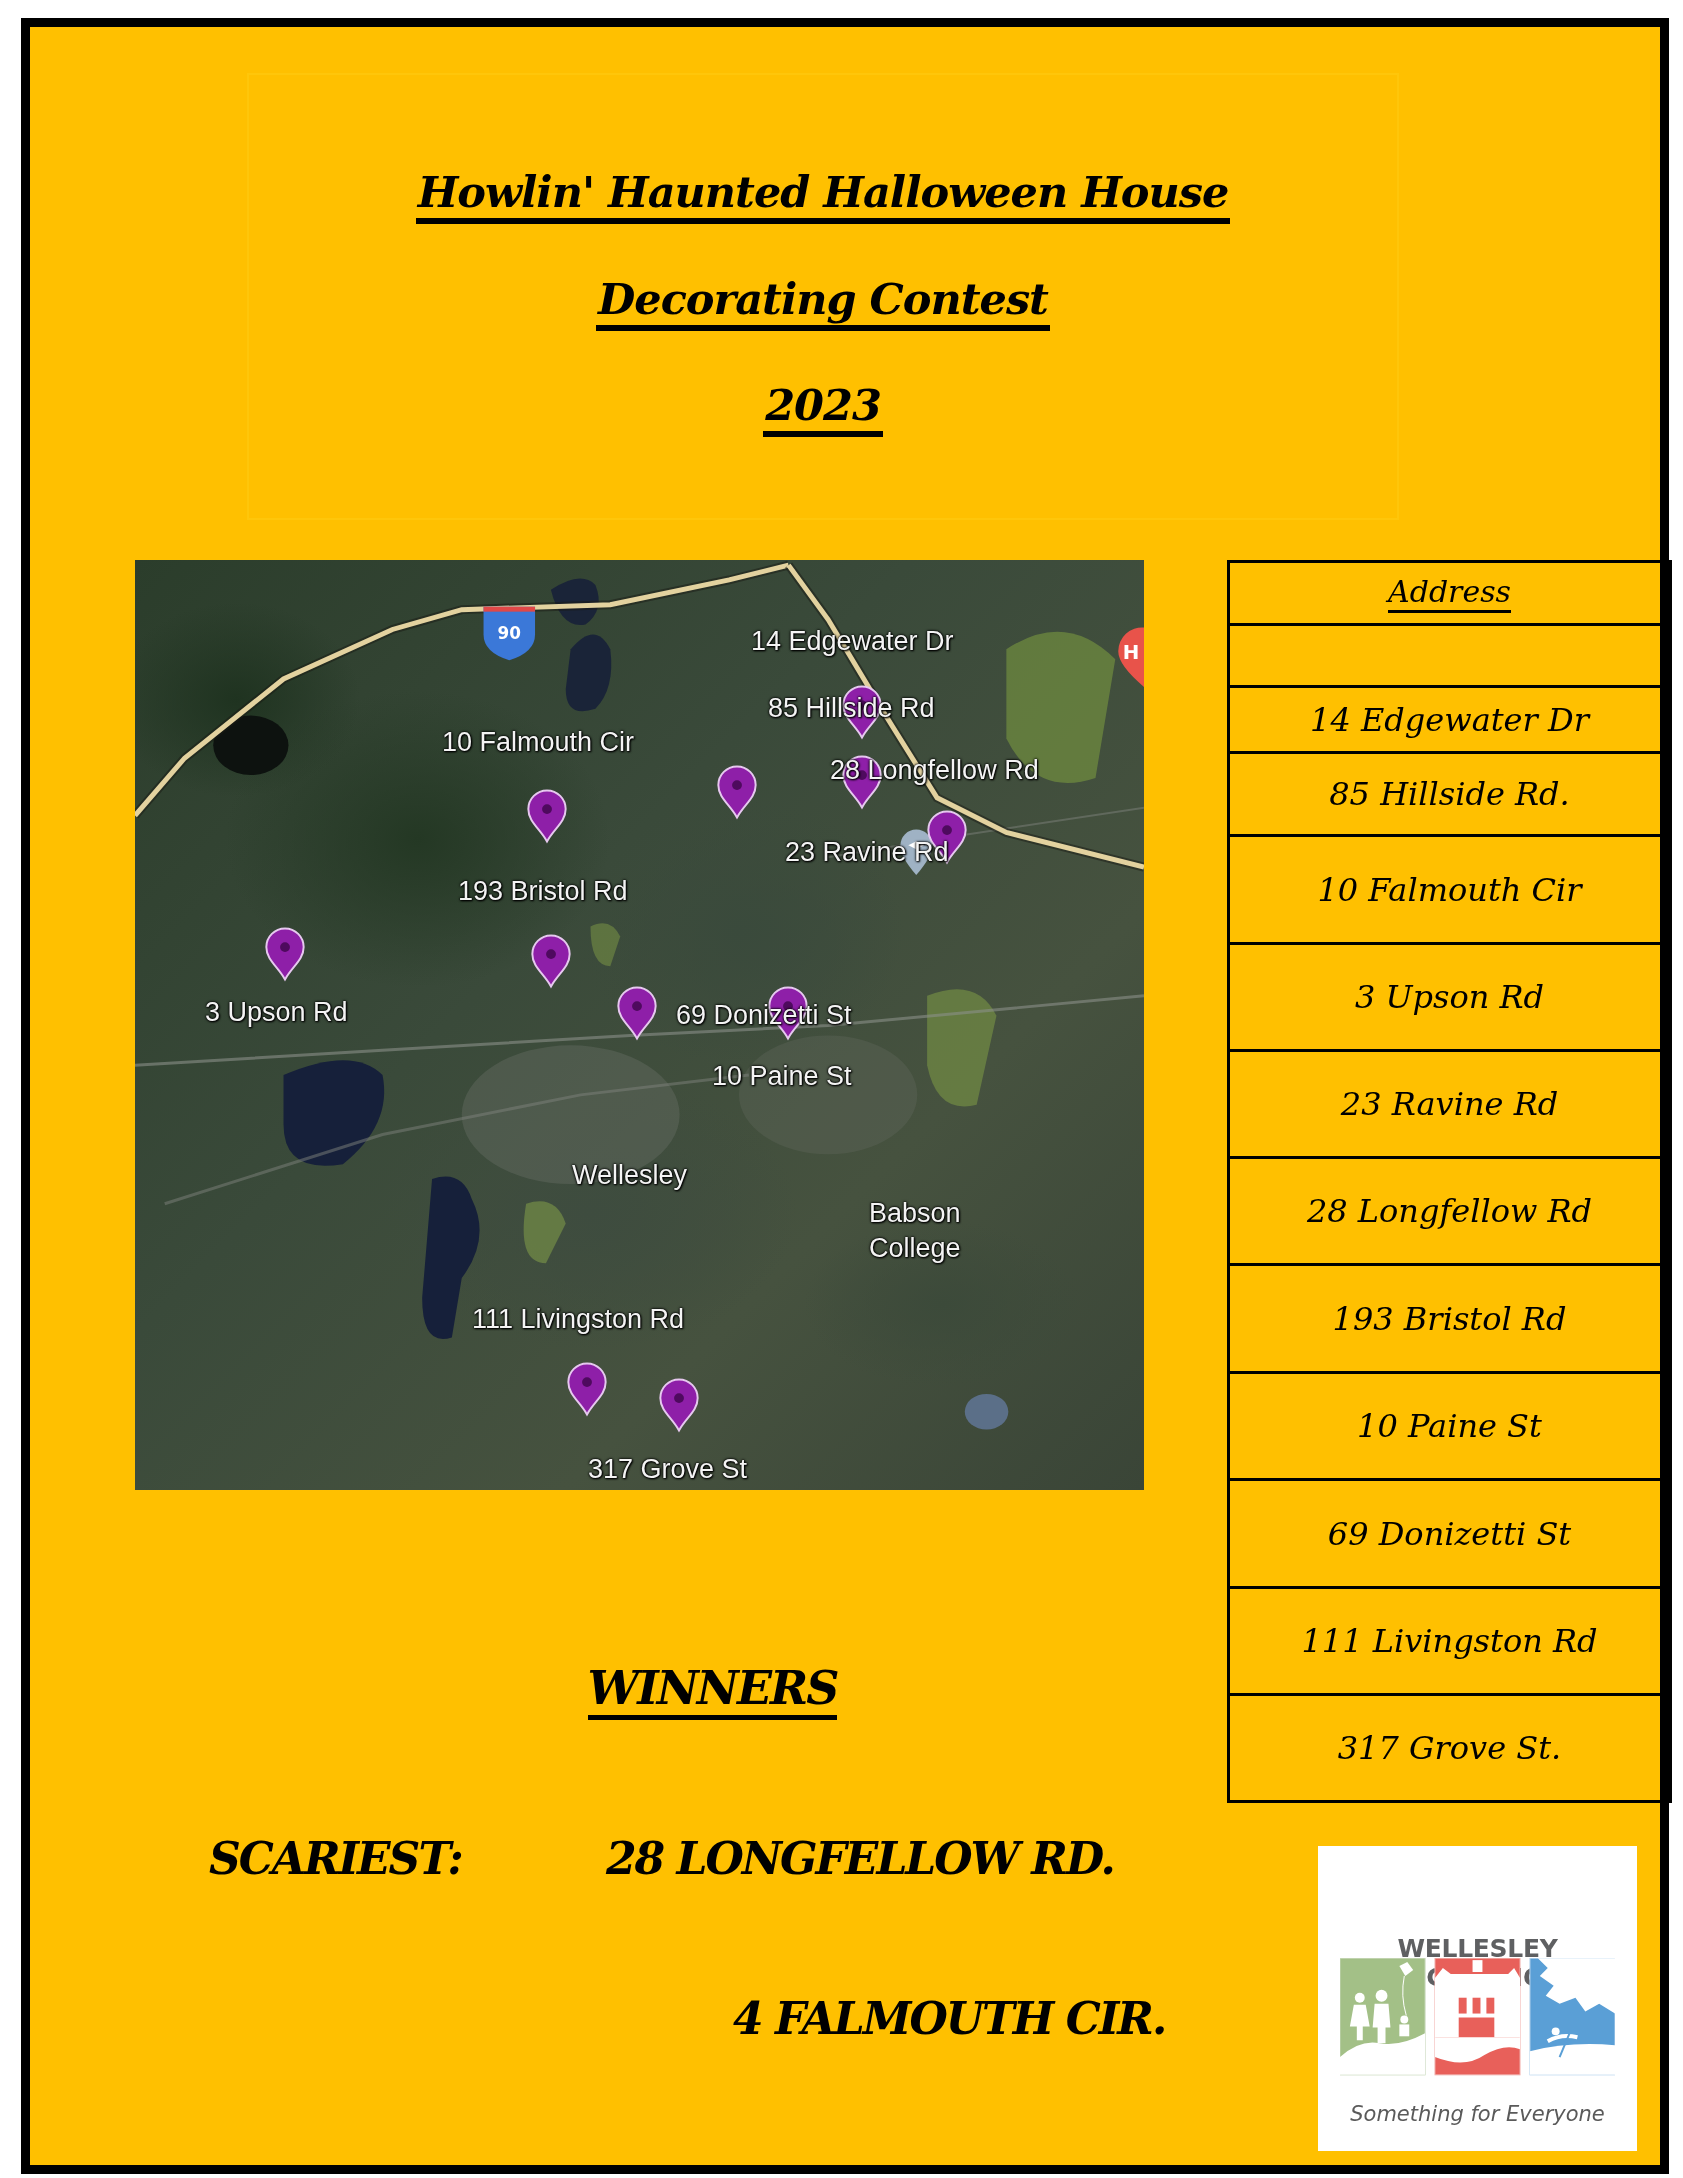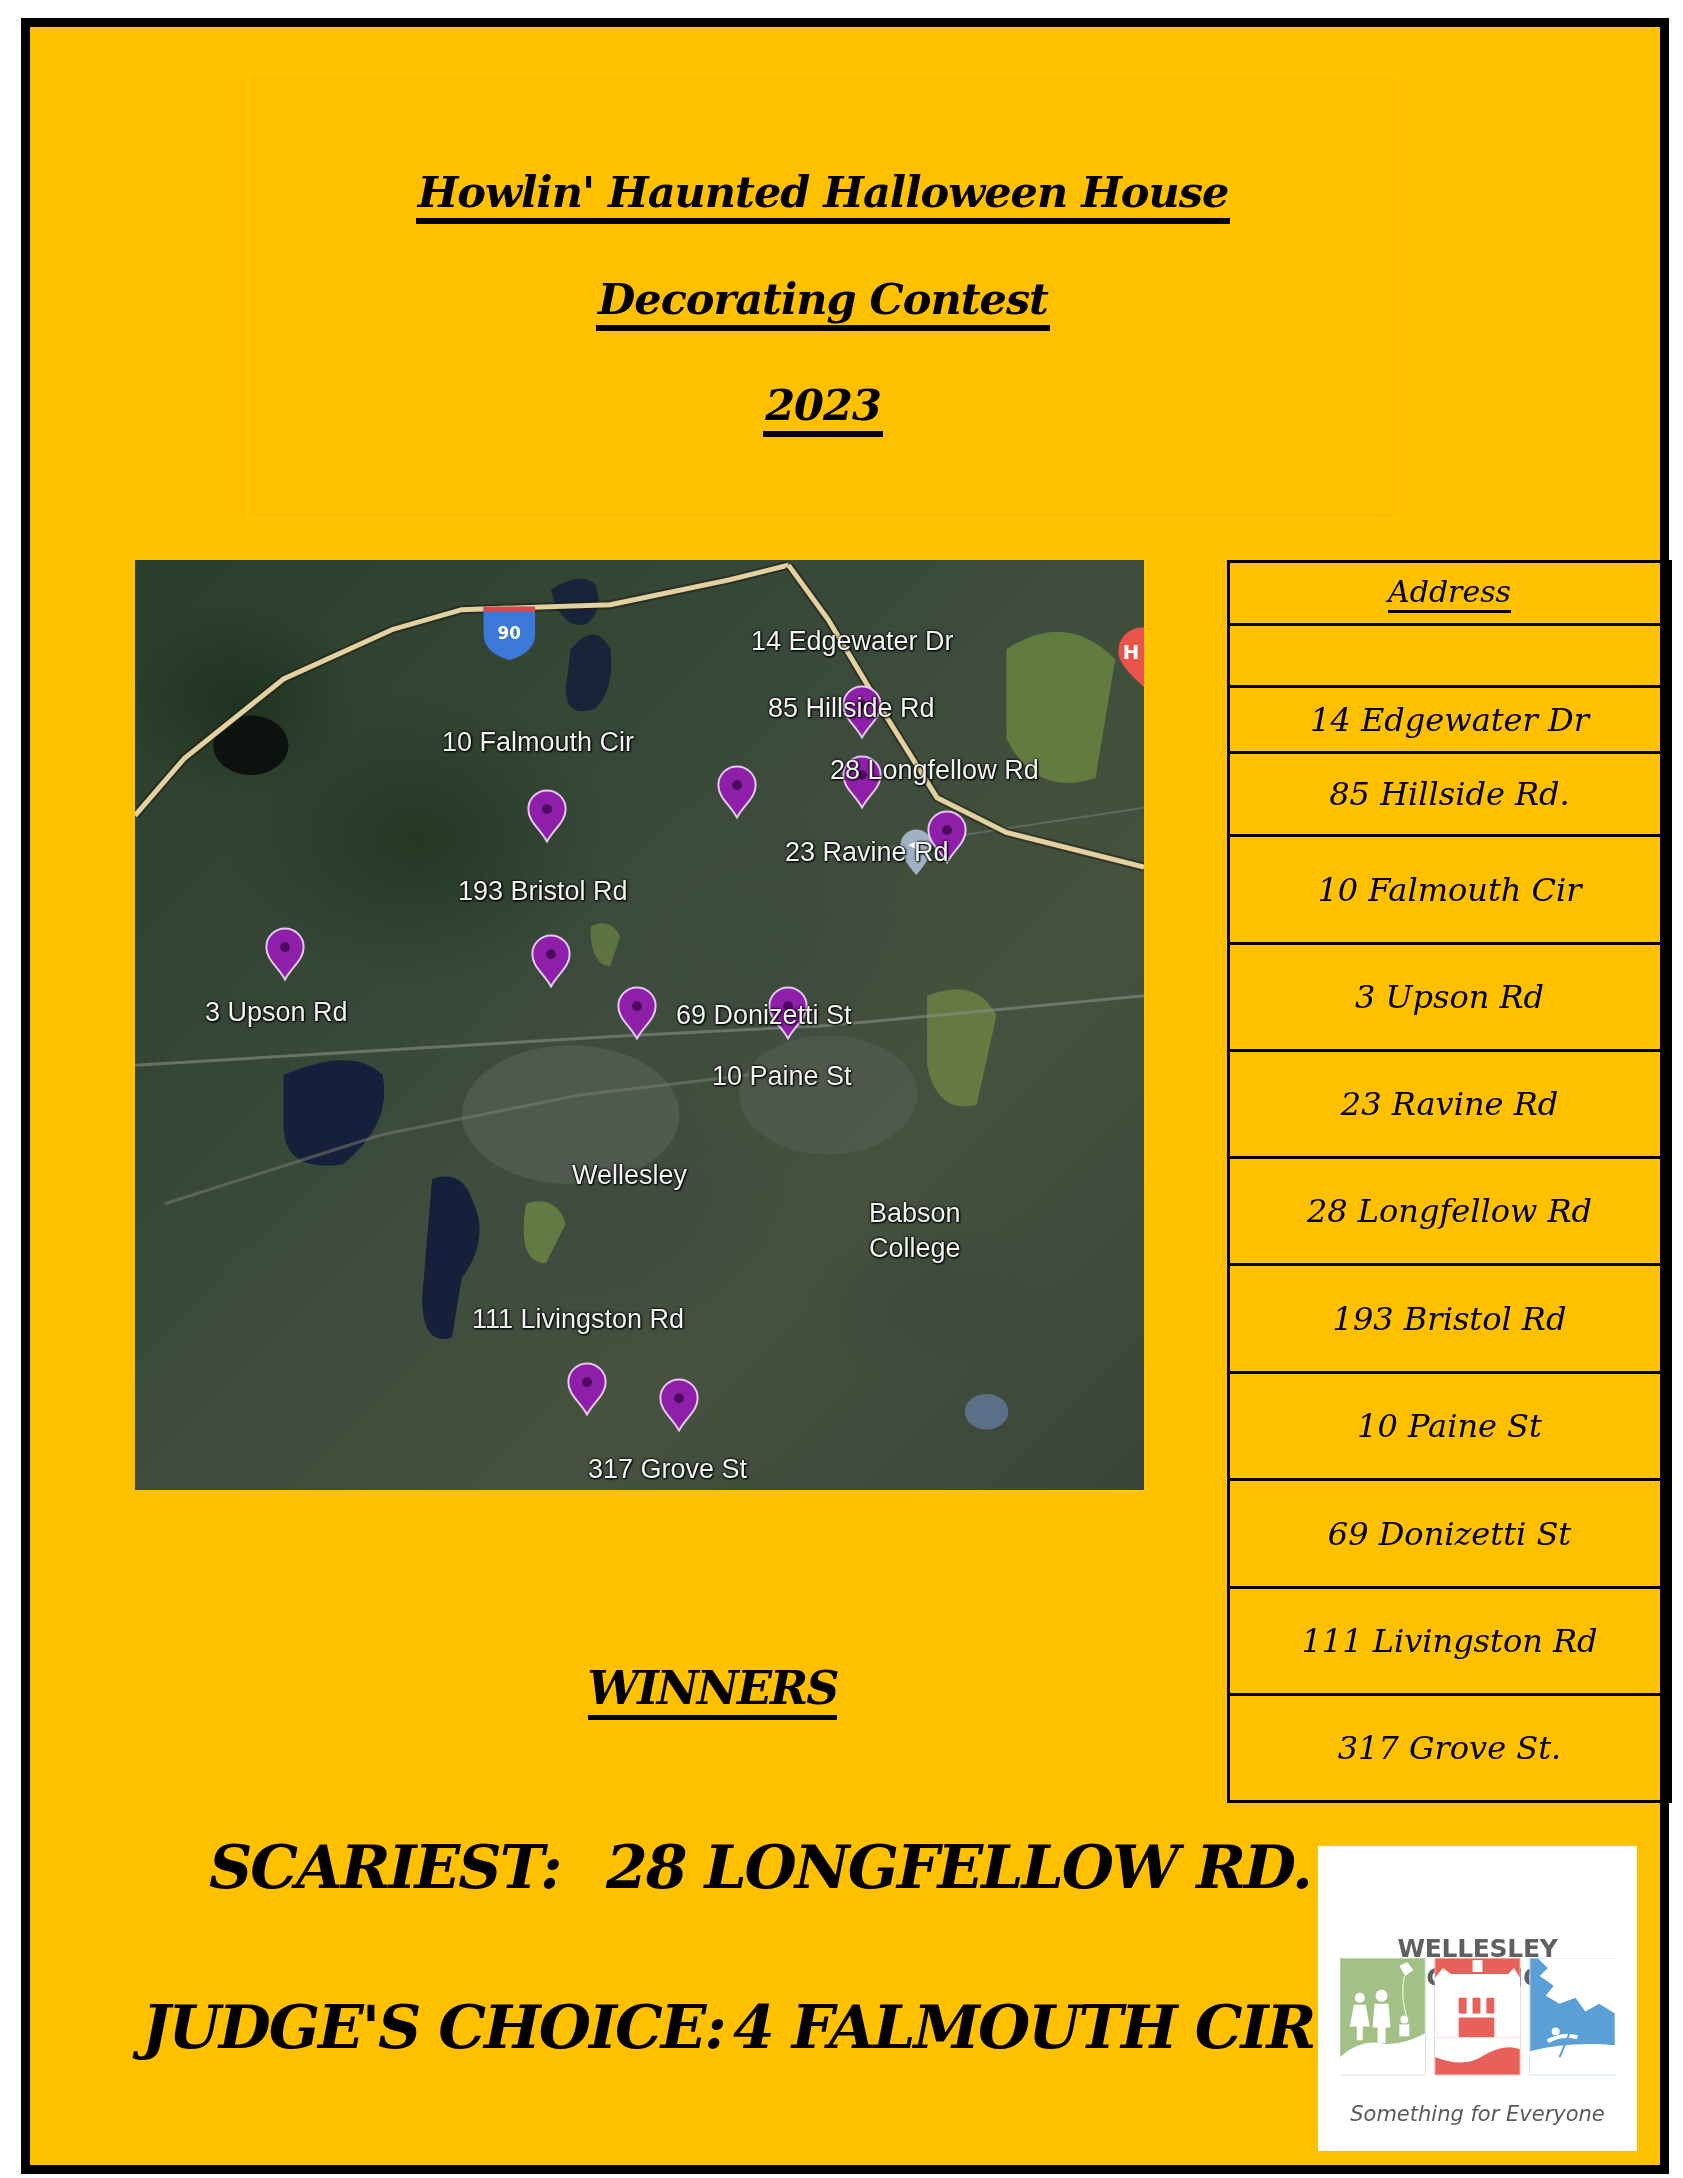--- a/index.html
+++ b/index.html
@@ -64,21 +64,21 @@
 
   
   .winners-title {
     position: absolute; left: 539px; top: 1638px; width: 287px; text-align: center;
     font-family: "DejaVu Serif", serif; font-style: italic; font-weight: bold;
     font-size: 46px; color: #000; line-height: 1;
   }
   .winners-title span { border-bottom: 5px solid #000; padding-bottom: 4px; display:inline-block; letter-spacing: -2px; }
   .winner-row {
     position: absolute; font-family: "DejaVu Serif", serif; font-style: italic; font-weight: bold;
-    font-size: 60px; color: #000; line-height: 1; white-space: nowrap; letter-spacing: -2px;
+    font-size: 44px; color: #000; line-height: 1; white-space: nowrap; letter-spacing: -2px;
   }
 
   
   .logo {
     position: absolute; left: 1288px; top: 1819px; width: 319px; height: 305px;
     background: #fff;
   }
   .logo-title {
     position: absolute; left: 0; top: 88px; width: 100%; text-align: center;
     font-family: "DejaVu Sans", "Liberation Sans", sans-serif; font-weight: bold;
@@ -231,21 +231,20 @@
     <div class="addr-row" style="height:108px;">69 Donizetti St</div>
     <div class="addr-row" style="height:107px;">111 Livingston Rd</div>
     <div class="addr-row" style="height:104px;">317 Grove St.</div>
   </div>
 
   <div class="winners-title">
     <span>WINNERS</span>
   </div>
   <div class="winner-row" style="left:179px; top:1810px;">SCARIEST:</div>
   <div class="winner-row" style="left:576px; top:1810px;">28 LONGFELLOW RD.</div>
-  <div class="winner-row" style="left:112px; top:1970px;">JUDGE'S CHOICE:</div>
   <div class="winner-row" style="left:703px; top:1970px;">4 FALMOUTH CIR.</div>
 
   <div class="logo">
     <div class="logo-title">WELLESLEY RECREATION</div>
     <svg class="logo-panels" viewBox="0 0 278 120">
 
       <rect x="0" y="0" width="86" height="118" fill="#a3c087" stroke="#c9d9bb" stroke-width="1"></rect>
       <path d="M0 100 q20 -18 40 -14 q20 4 46 -10 v42 h-86z" fill="#fff"></path>
       <circle cx="20" cy="40" r="5" fill="#fff"></circle>
         <path d="M14 47 h12 l4 22 h-7 v14 h-6 v-14 h-7z" fill="#fff"></path>

